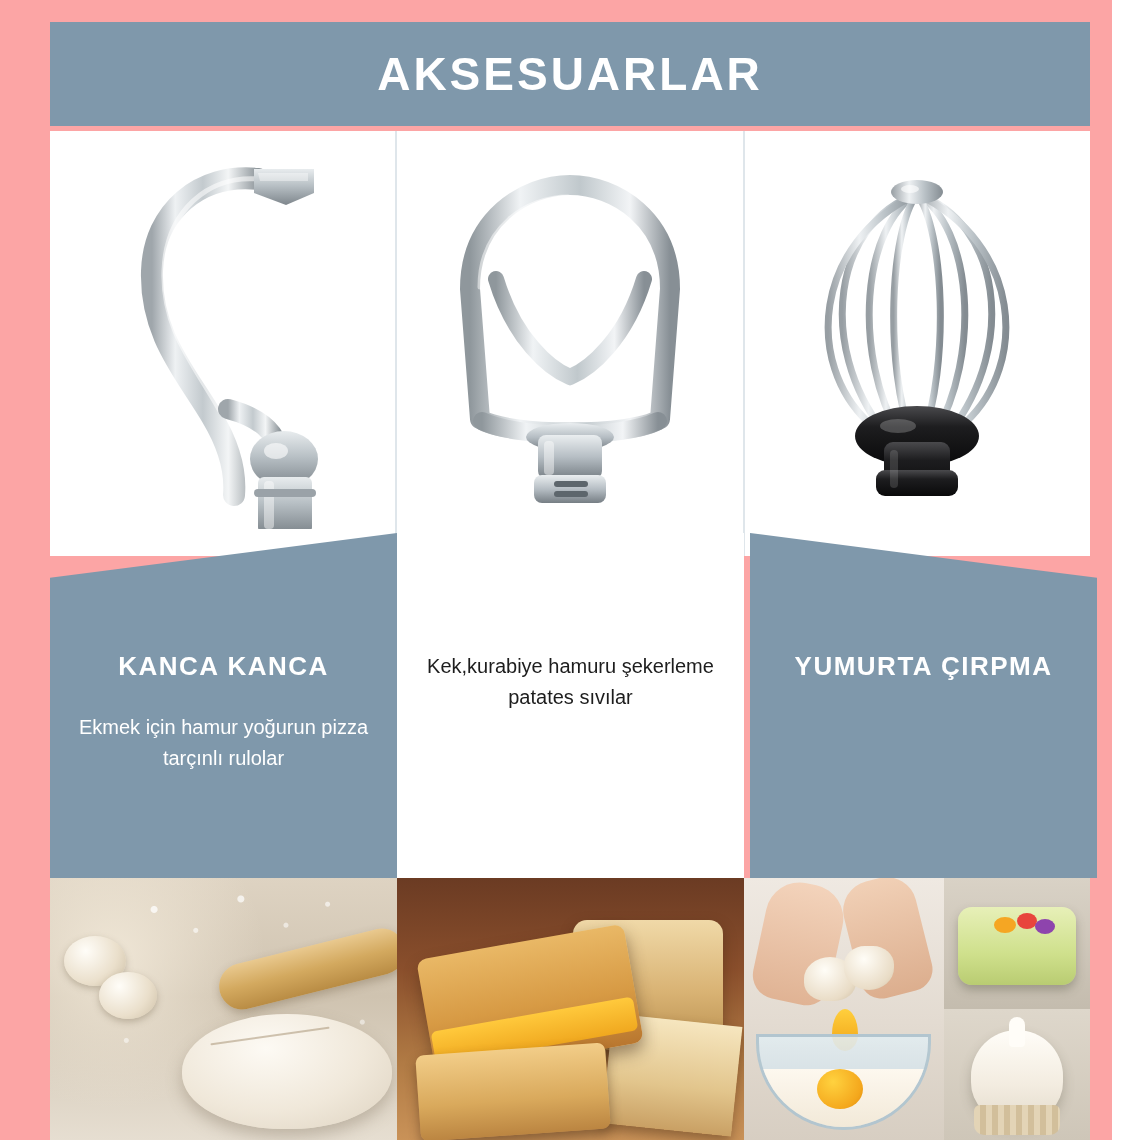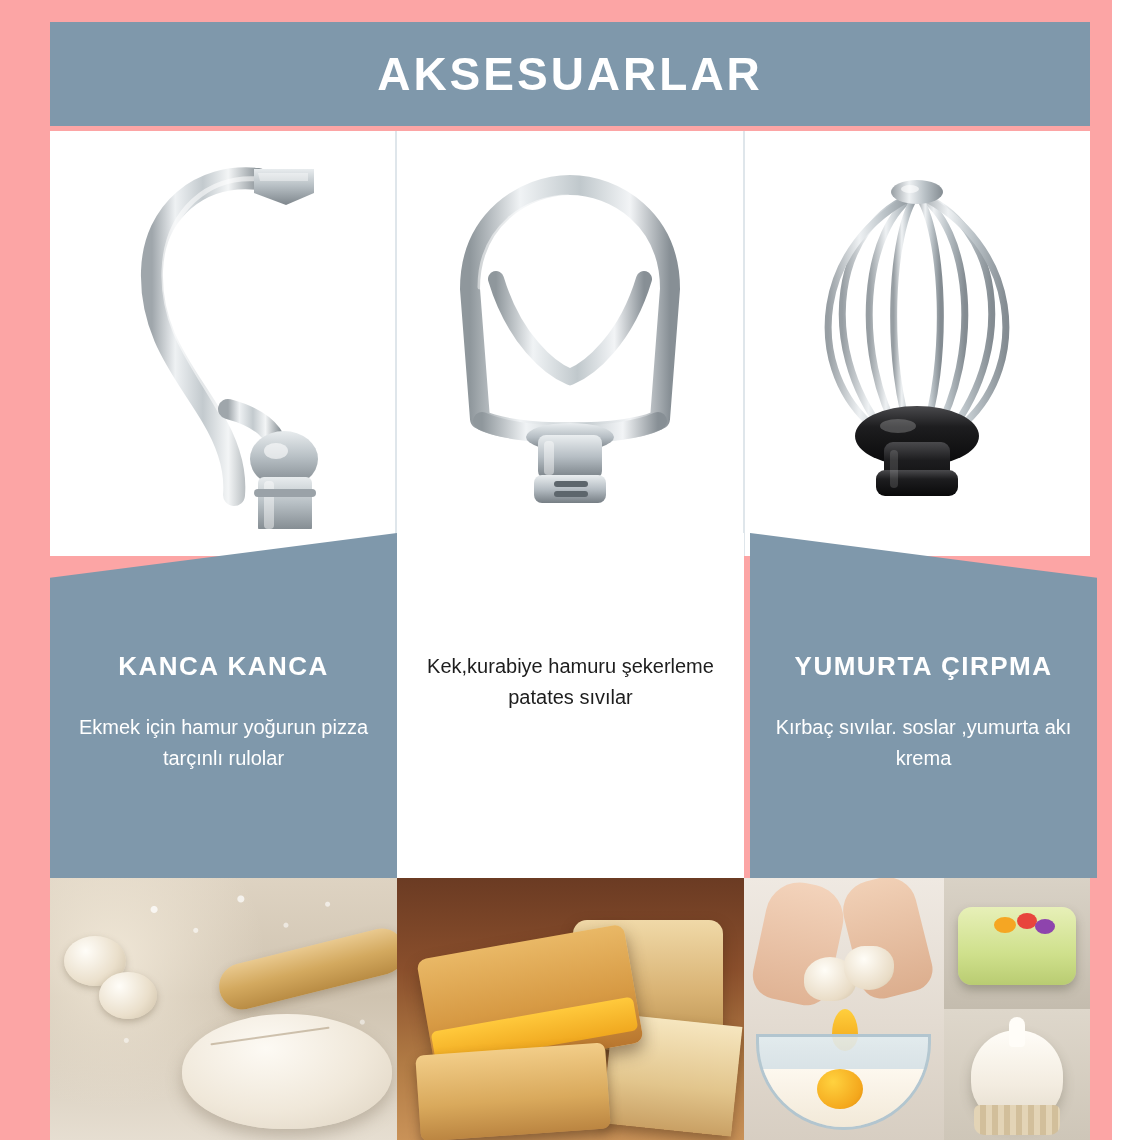--- a/index.html
+++ b/index.html
@@ -432,21 +432,20 @@
 
     <div class="band band-mid">
       <div class="band-inner">
         <div class="band-desc">Kek,kurabiye hamuru şekerleme patates sıvılar</div>
       </div>
     </div>
 
     <div class="band band-right">
       <div class="band-inner">
         <div class="band-title">YUMURTA ÇIRPMA</div>
-        <div class="band-desc">Kırbaç sıvılar. soslar ,yumurta akı krema</div>
       </div>
     </div>
   </div>
 
   <div class="photos">
 
     <div class="photo photo-dough">
       <div class="scene-dough">
         <div class="rolling-pin"></div>
         <div class="egg-a"></div>

